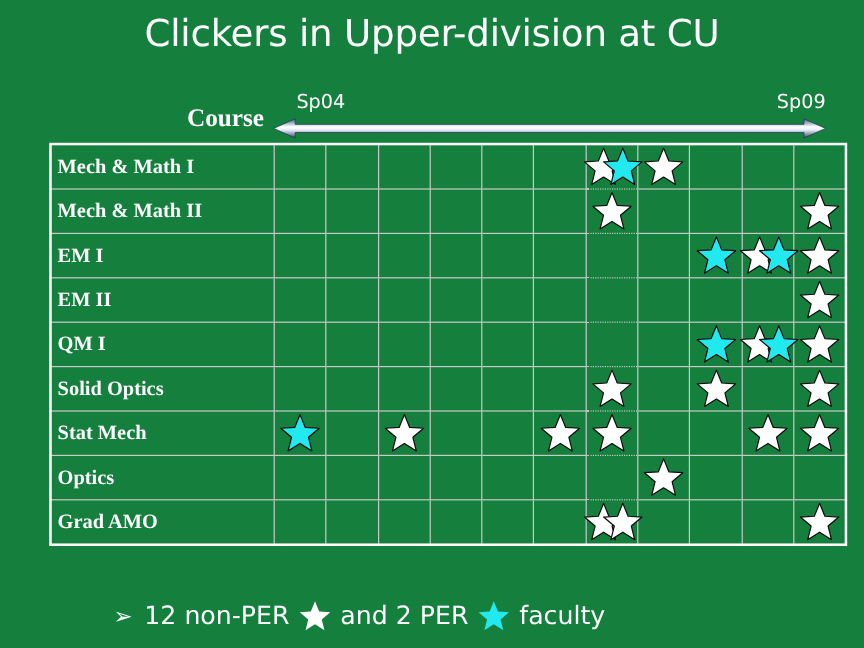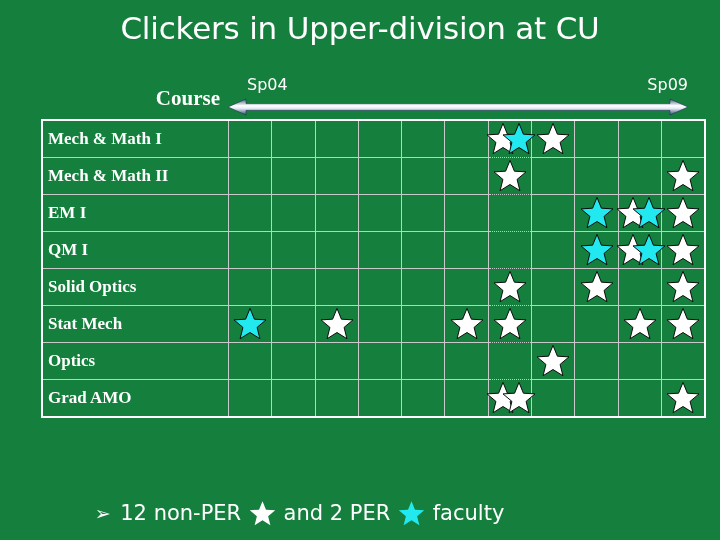--- a/index.html
+++ b/index.html
@@ -252,20 +252,40 @@
               <svg viewBox="0 0 24 24" xmlns="http://www.w3.org/2000/svg">
                 <polygon points="12,1 15.1,8.6 23.3,9.1 17,14.4 19,22.4 12,18 5,22.4 7,14.4 0.7,9.1 8.9,8.6" fill="#ffffff" stroke="#0b0b0b" stroke-width="0.7" stroke-linejoin="round"></polygon>
               </svg>
             </span>
             <span class="star shift-right">
               <svg viewBox="0 0 24 24" xmlns="http://www.w3.org/2000/svg">
                 <polygon points="12,1 15.1,8.6 23.3,9.1 17,14.4 19,22.4 12,18 5,22.4 7,14.4 0.7,9.1 8.9,8.6" fill="#22e8ef" stroke="#0b0b0b" stroke-width="0.7" stroke-linejoin="round"></polygon>
               </svg>
             </span>
           </td>
+          <td class="data-cell">
+            <span class="star center">
+              <svg viewBox="0 0 24 24" xmlns="http://www.w3.org/2000/svg">
+                <polygon points="12,1 15.1,8.6 23.3,9.1 17,14.4 19,22.4 12,18 5,22.4 7,14.4 0.7,9.1 8.9,8.6" fill="#ffffff" stroke="#0b0b0b" stroke-width="0.7" stroke-linejoin="round"></polygon>
+              </svg>
+            </span>
+          </td>
+        </tr>
+        <tr>
+          <td class="label-cell">EM II</td>
+          <td class="data-cell"></td>
+          <td class="data-cell"></td>
+          <td class="data-cell"></td>
+          <td class="data-cell"></td>
+          <td class="data-cell"></td>
+          <td class="data-cell"></td>
+          <td class="data-cell dotted-col"></td>
+          <td class="data-cell"></td>
+          <td class="data-cell"></td>
+          <td class="data-cell"></td>
           <td class="data-cell">
             <span class="star center">
               <svg viewBox="0 0 24 24" xmlns="http://www.w3.org/2000/svg">
                 <polygon points="12,1 15.1,8.6 23.3,9.1 17,14.4 19,22.4 12,18 5,22.4 7,14.4 0.7,9.1 8.9,8.6" fill="#ffffff" stroke="#0b0b0b" stroke-width="0.7" stroke-linejoin="round"></polygon>
               </svg>
             </span>
           </td>
         </tr>
         <tr>
           <td class="label-cell">QM I</td>

